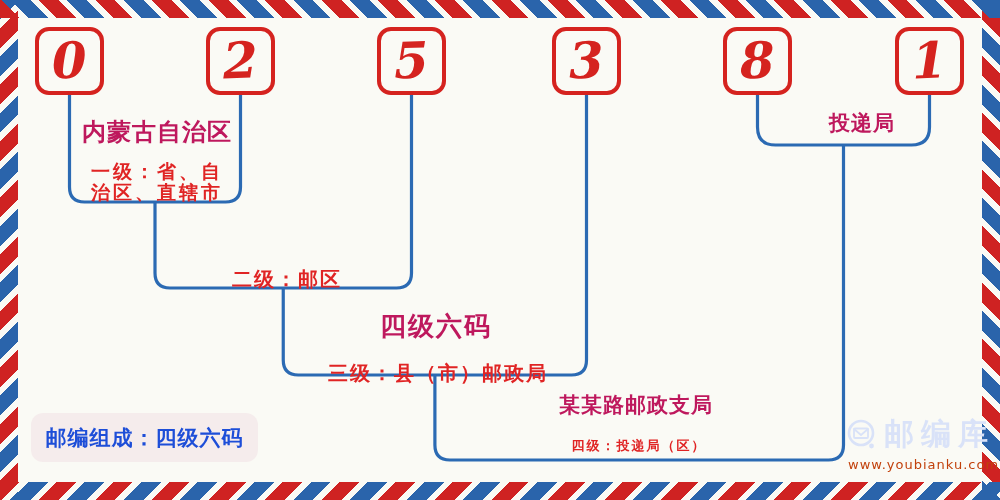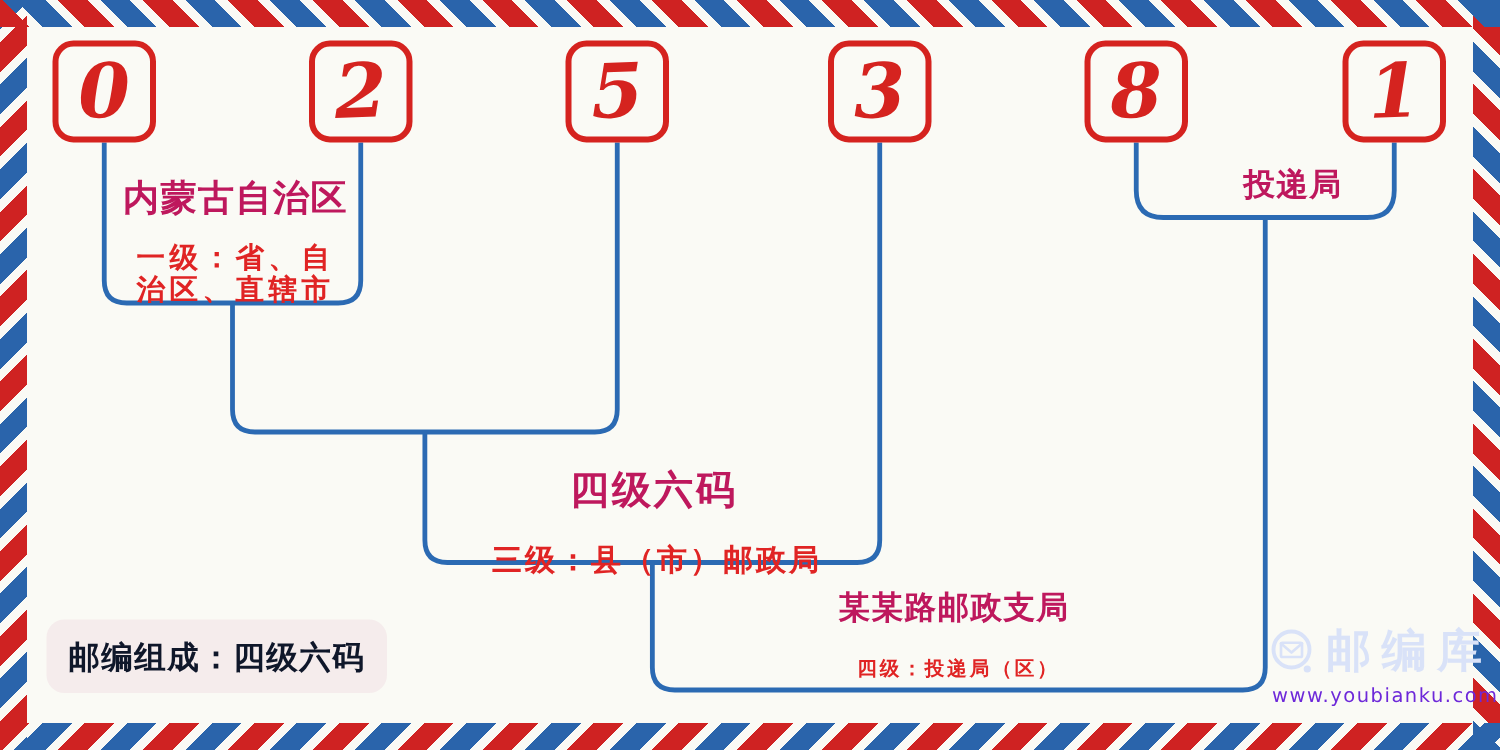--- a/index.html
+++ b/index.html
@@ -66,35 +66,35 @@
   
   .badge {
     position: absolute;
     left: 31px; top: 413px;
     width: 227px; height: 49px;
     background: #f5ecec;
     border-radius: 12px;
     display: flex; align-items: center; justify-content: center;
   }
   .badge-text {
-    color: #0f172a; font-weight: bold;
+    color: #1d4ed8; font-weight: bold;
     font-size: 21px; letter-spacing: 1px; white-space: nowrap;
   }
 
   
   .watermark { position: absolute; right: 14px; bottom: 28px; width: 140px; }
   .wm-row { display: flex; align-items: center; }
   .wm-icon { flex: 0 0 auto; }
   .wm-brand {
     color: #d9e2f8; font-weight: bold;
     font-size: 30px; letter-spacing: 7px;
     margin-left: 6px; white-space: nowrap;
   }
   .wm-url {
-    color: #6d28d9; font-size: 13px; letter-spacing: 1px;
+    color: #c2410c; font-size: 13px; letter-spacing: 1px;
     margin-top: 2px; margin-left: 2px; white-space: nowrap;
   }
 </style>
 </head>
 <body>
 
 <div class="canvas">
 
   <div class="stripe stripe-left"></div>
   <div class="stripe stripe-right"></div>
@@ -124,20 +124,21 @@
   <div class="digit-box" style="left:723px">
     <span class="digit">8</span>
   </div>
   <div class="digit-box" style="left:895px">
     <span class="digit">1</span>
   </div>
 
   <div class="lbl lbl-blue region-1">内蒙古自治区</div>
   <div class="lbl lbl-red  desc-1a">一级：省、自</div>
   <div class="lbl lbl-red  desc-1b">治区、直辖市</div>
+  <div class="lbl lbl-red  desc-2">二级：邮区</div>
   <div class="lbl lbl-blue region-3">四级六码</div>
   <div class="lbl lbl-red  desc-3">三级：县（市）邮政局</div>
   <div class="lbl lbl-blue region-4">某某路邮政支局</div>
   <div class="lbl lbl-red  desc-4">四级：投递局（区）</div>
   <div class="lbl lbl-blue delivery">投递局</div>
 
   <div class="badge">
     <span class="badge-text">邮编组成：四级六码</span>
   </div>
 

